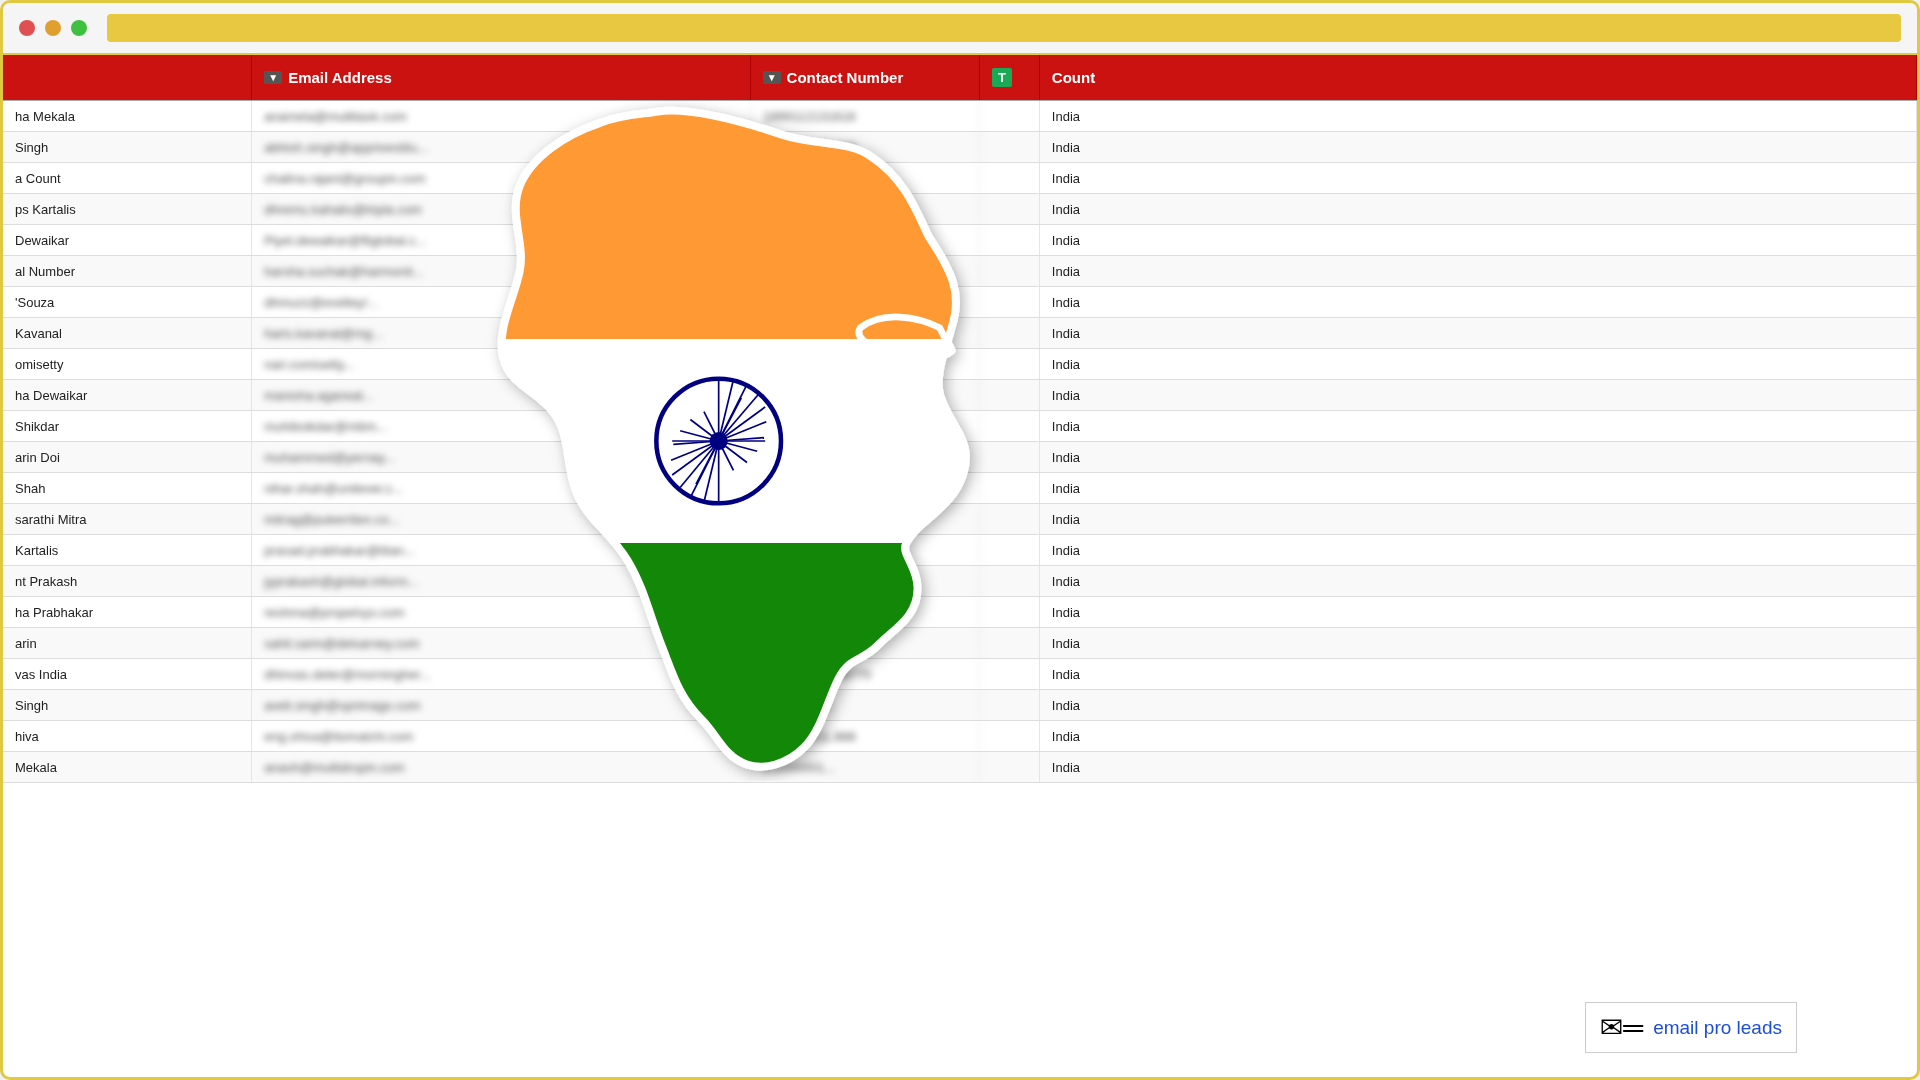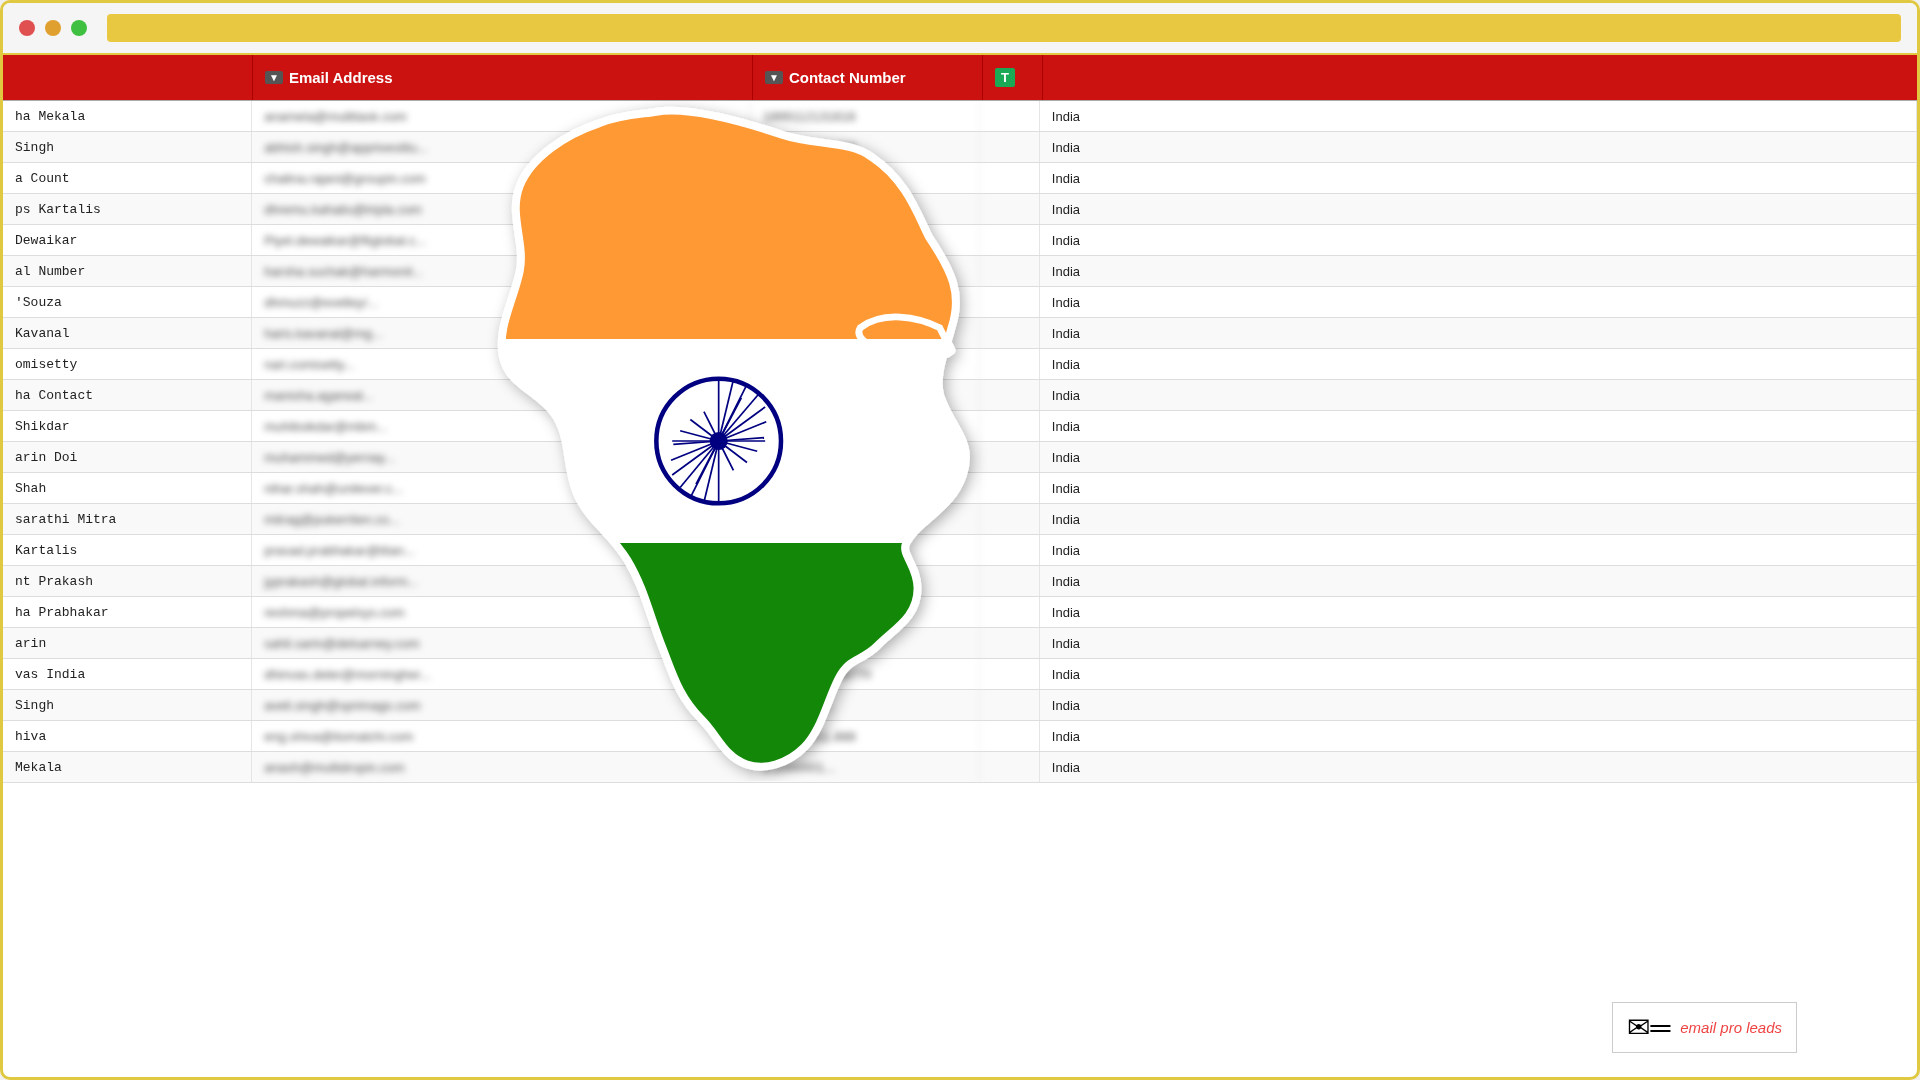--- a/index.html
+++ b/index.html
@@ -78,21 +78,21 @@
     }
 
     .header-cell .filter-icon {
       background: #555;
       color: #fff;
       font-size: 10px;
       padding: 1px 4px;
       border-radius: 2px;
     }
 
-    .col-name { width: 250px; font-family: Liberation Mono, monospace; }
+    .col-name { width: 250px; }
     .col-email { width: 500px; }
     .col-contact { width: 230px; }
     .col-t { width: 60px; }
     .col-country { width: 880px; }
 
     .data-rows {
       height: calc(100% - 46px);
       overflow: hidden;
     }
 
@@ -149,23 +149,22 @@
       align-items: center;
       gap: 10px;
       z-index: 20;
     }
 
     .watermark-icon {
       font-size: 28px;
     }
 
     .watermark-text {
-      font-size: 15px;
-      color: #ef4444;
-      font-style: italic;
+      font-size: 19px;
+      color: #1d4ed8;
     }
   </style>
 </head>
 <body>
 
 <div class="browser-window">
 
   <div class="browser-titlebar">
     <span class="traffic-light red"></span>
     <span class="traffic-light yellow"></span>
@@ -181,20 +180,23 @@
         <span class="filter-icon">▼</span>
         <span>Email Address</span>
       </div>
       <div class="header-cell col-contact">
         <span class="filter-icon">▼</span>
         <span>Contact Number</span>
       </div>
       <div class="header-cell col-t">
         <span style="background:#1aaa55;color:#fff;padding:2px 6px;border-radius:2px;font-size:13px;">T</span>
       </div>
+      <div class="header-cell col-country">
+        <span>Count</span>
+      </div>
     </div>
 
     <div class="data-rows" id="data-rows-container">
     <div class="data-row">
       <div class="data-cell col-name">ha Mekala</div>
       <div class="data-cell col-email blurred">anamela@multitask.com</div>
       <div class="data-cell col-contact blurred">1899112131616</div>
       <div class="data-cell col-t"></div>
       <div class="data-cell col-country">India</div>
     </div>
@@ -248,21 +250,21 @@
       <div class="data-cell col-country">India</div>
     </div>
         <div class="data-row">
       <div class="data-cell col-name">omisetty</div>
       <div class="data-cell col-email blurred">nari.comisetty...</div>
       <div class="data-cell col-contact blurred">18866.461.161</div>
       <div class="data-cell col-t"></div>
       <div class="data-cell col-country">India</div>
     </div>
         <div class="data-row">
-      <div class="data-cell col-name">ha Contact</div>
+      <div class="data-cell col-name">ha Dewaikar</div>
       <div class="data-cell col-email blurred">manisha.agarwal...</div>
       <div class="data-cell col-contact blurred">111.19888.1985</div>
       <div class="data-cell col-t"></div>
       <div class="data-cell col-country">India</div>
     </div>
         <div class="data-row">
       <div class="data-cell col-name">Shikdar</div>
       <div class="data-cell col-email blurred">muhibsikdar@mbm...</div>
       <div class="data-cell col-contact blurred">188811131.11</div>
       <div class="data-cell col-t"></div>

